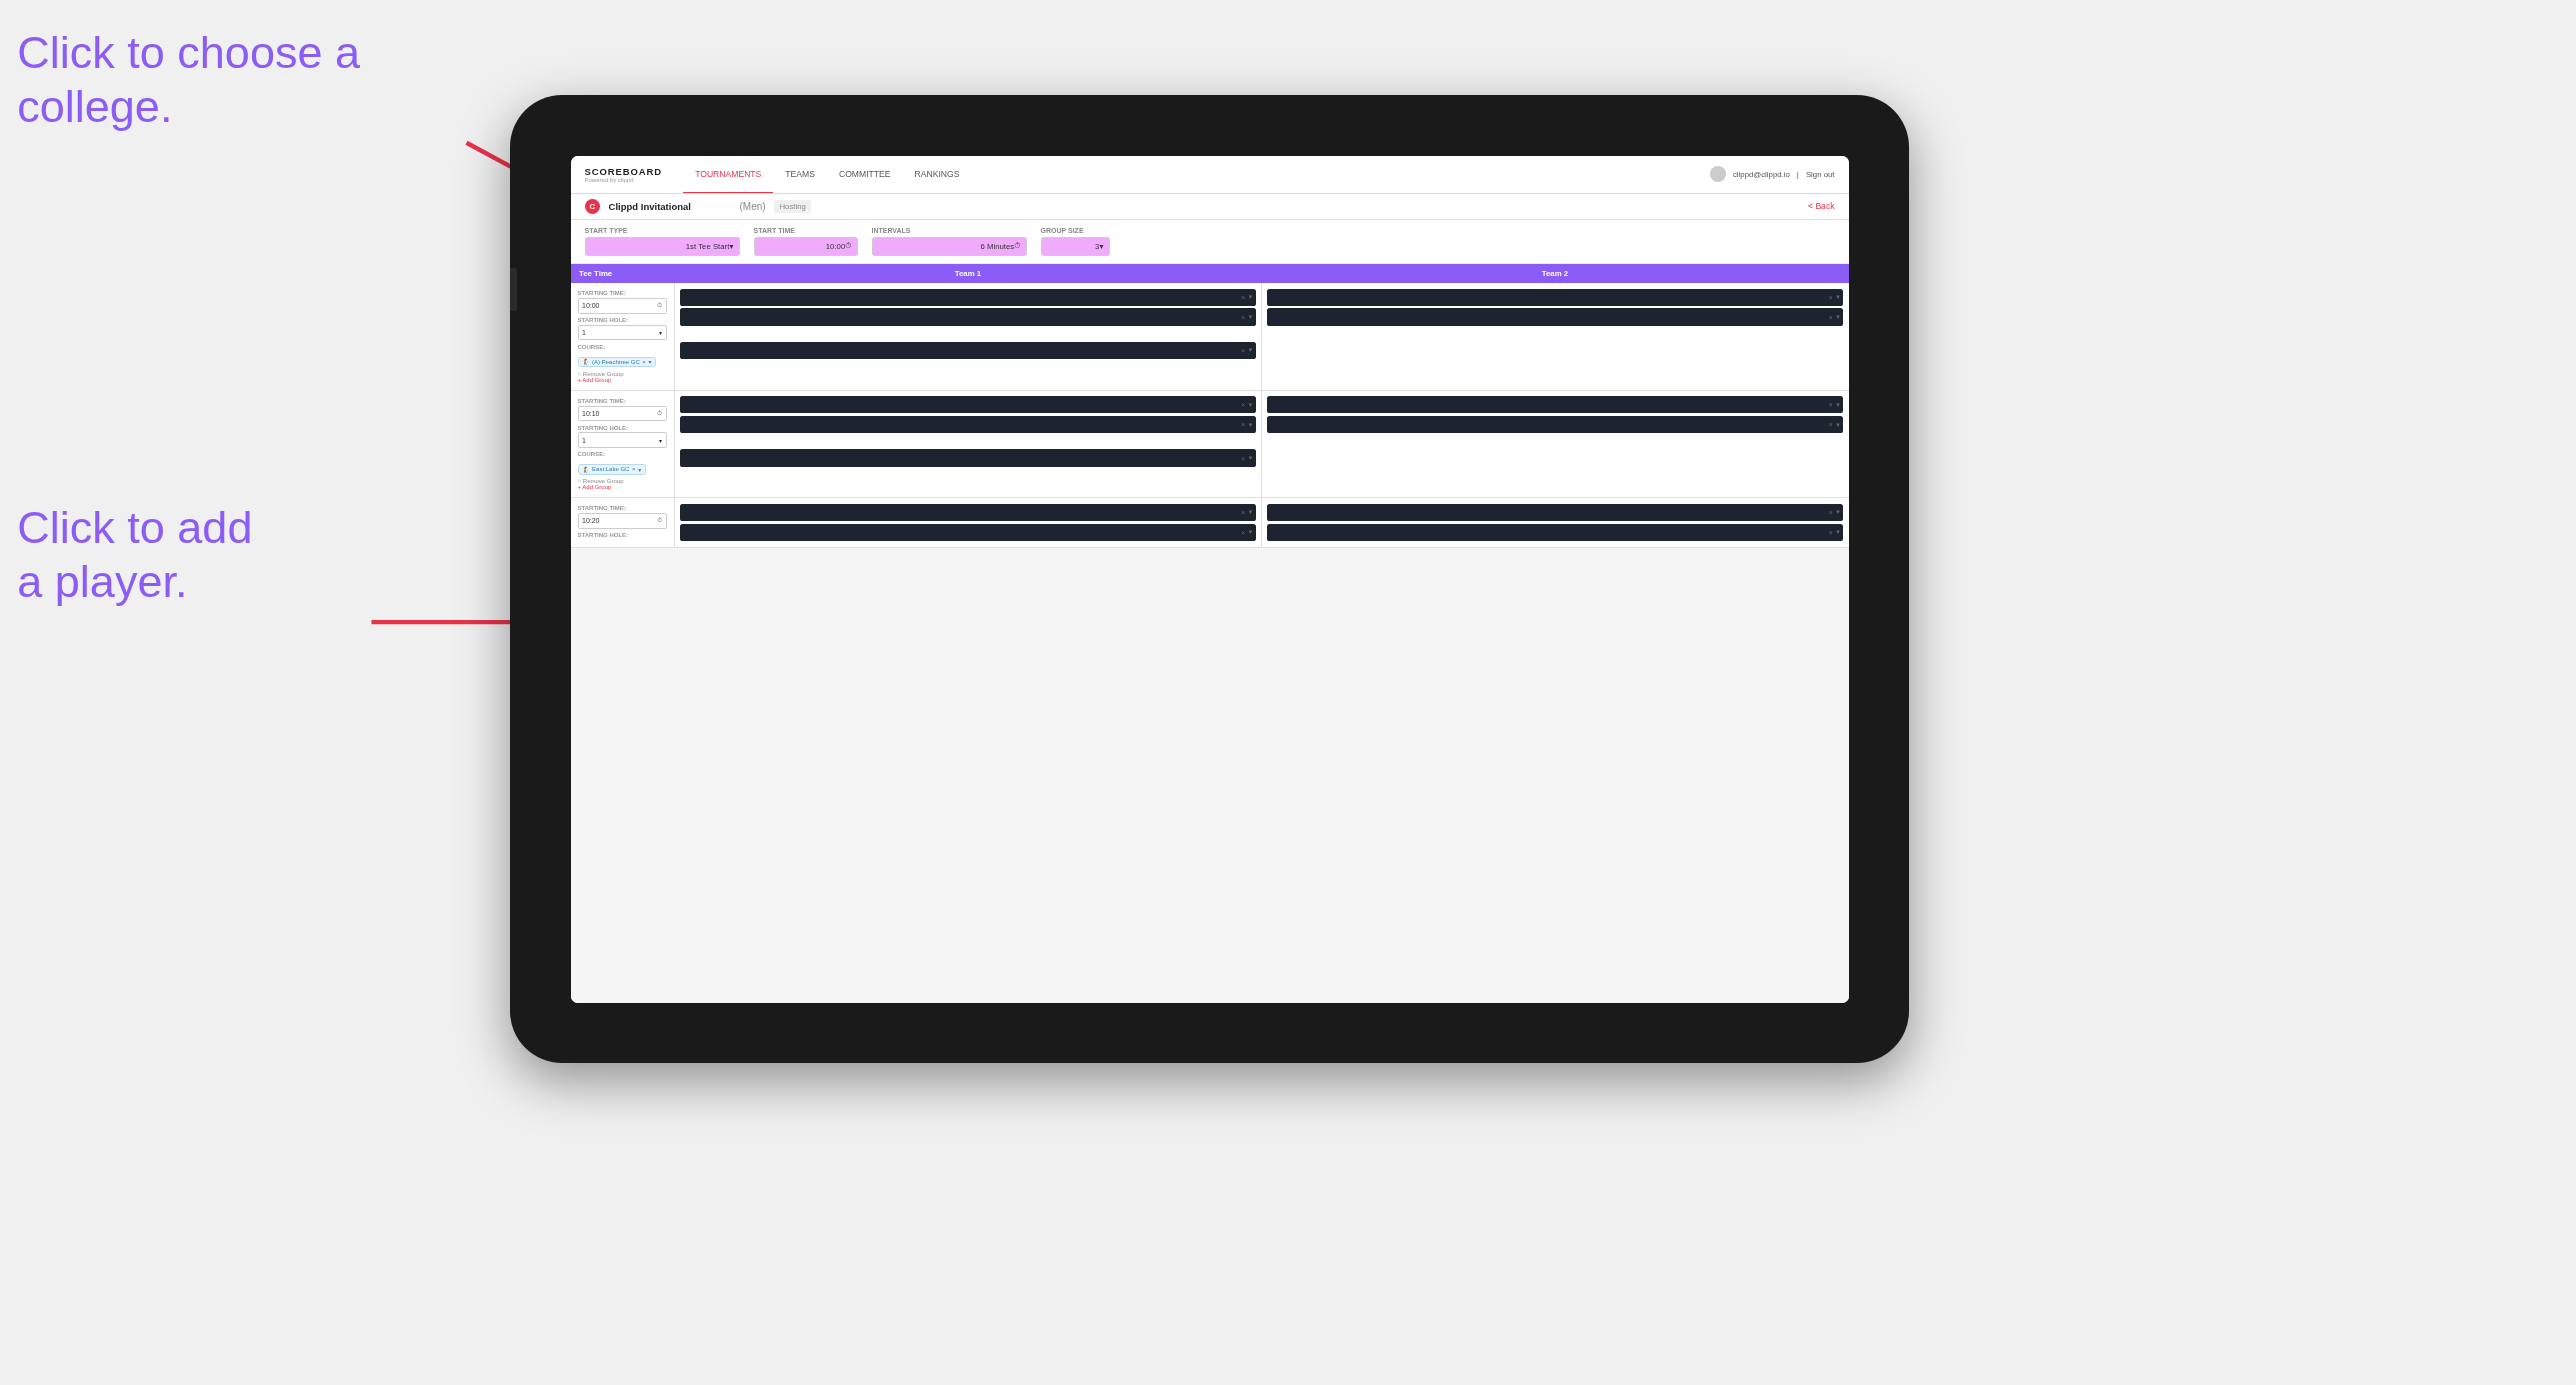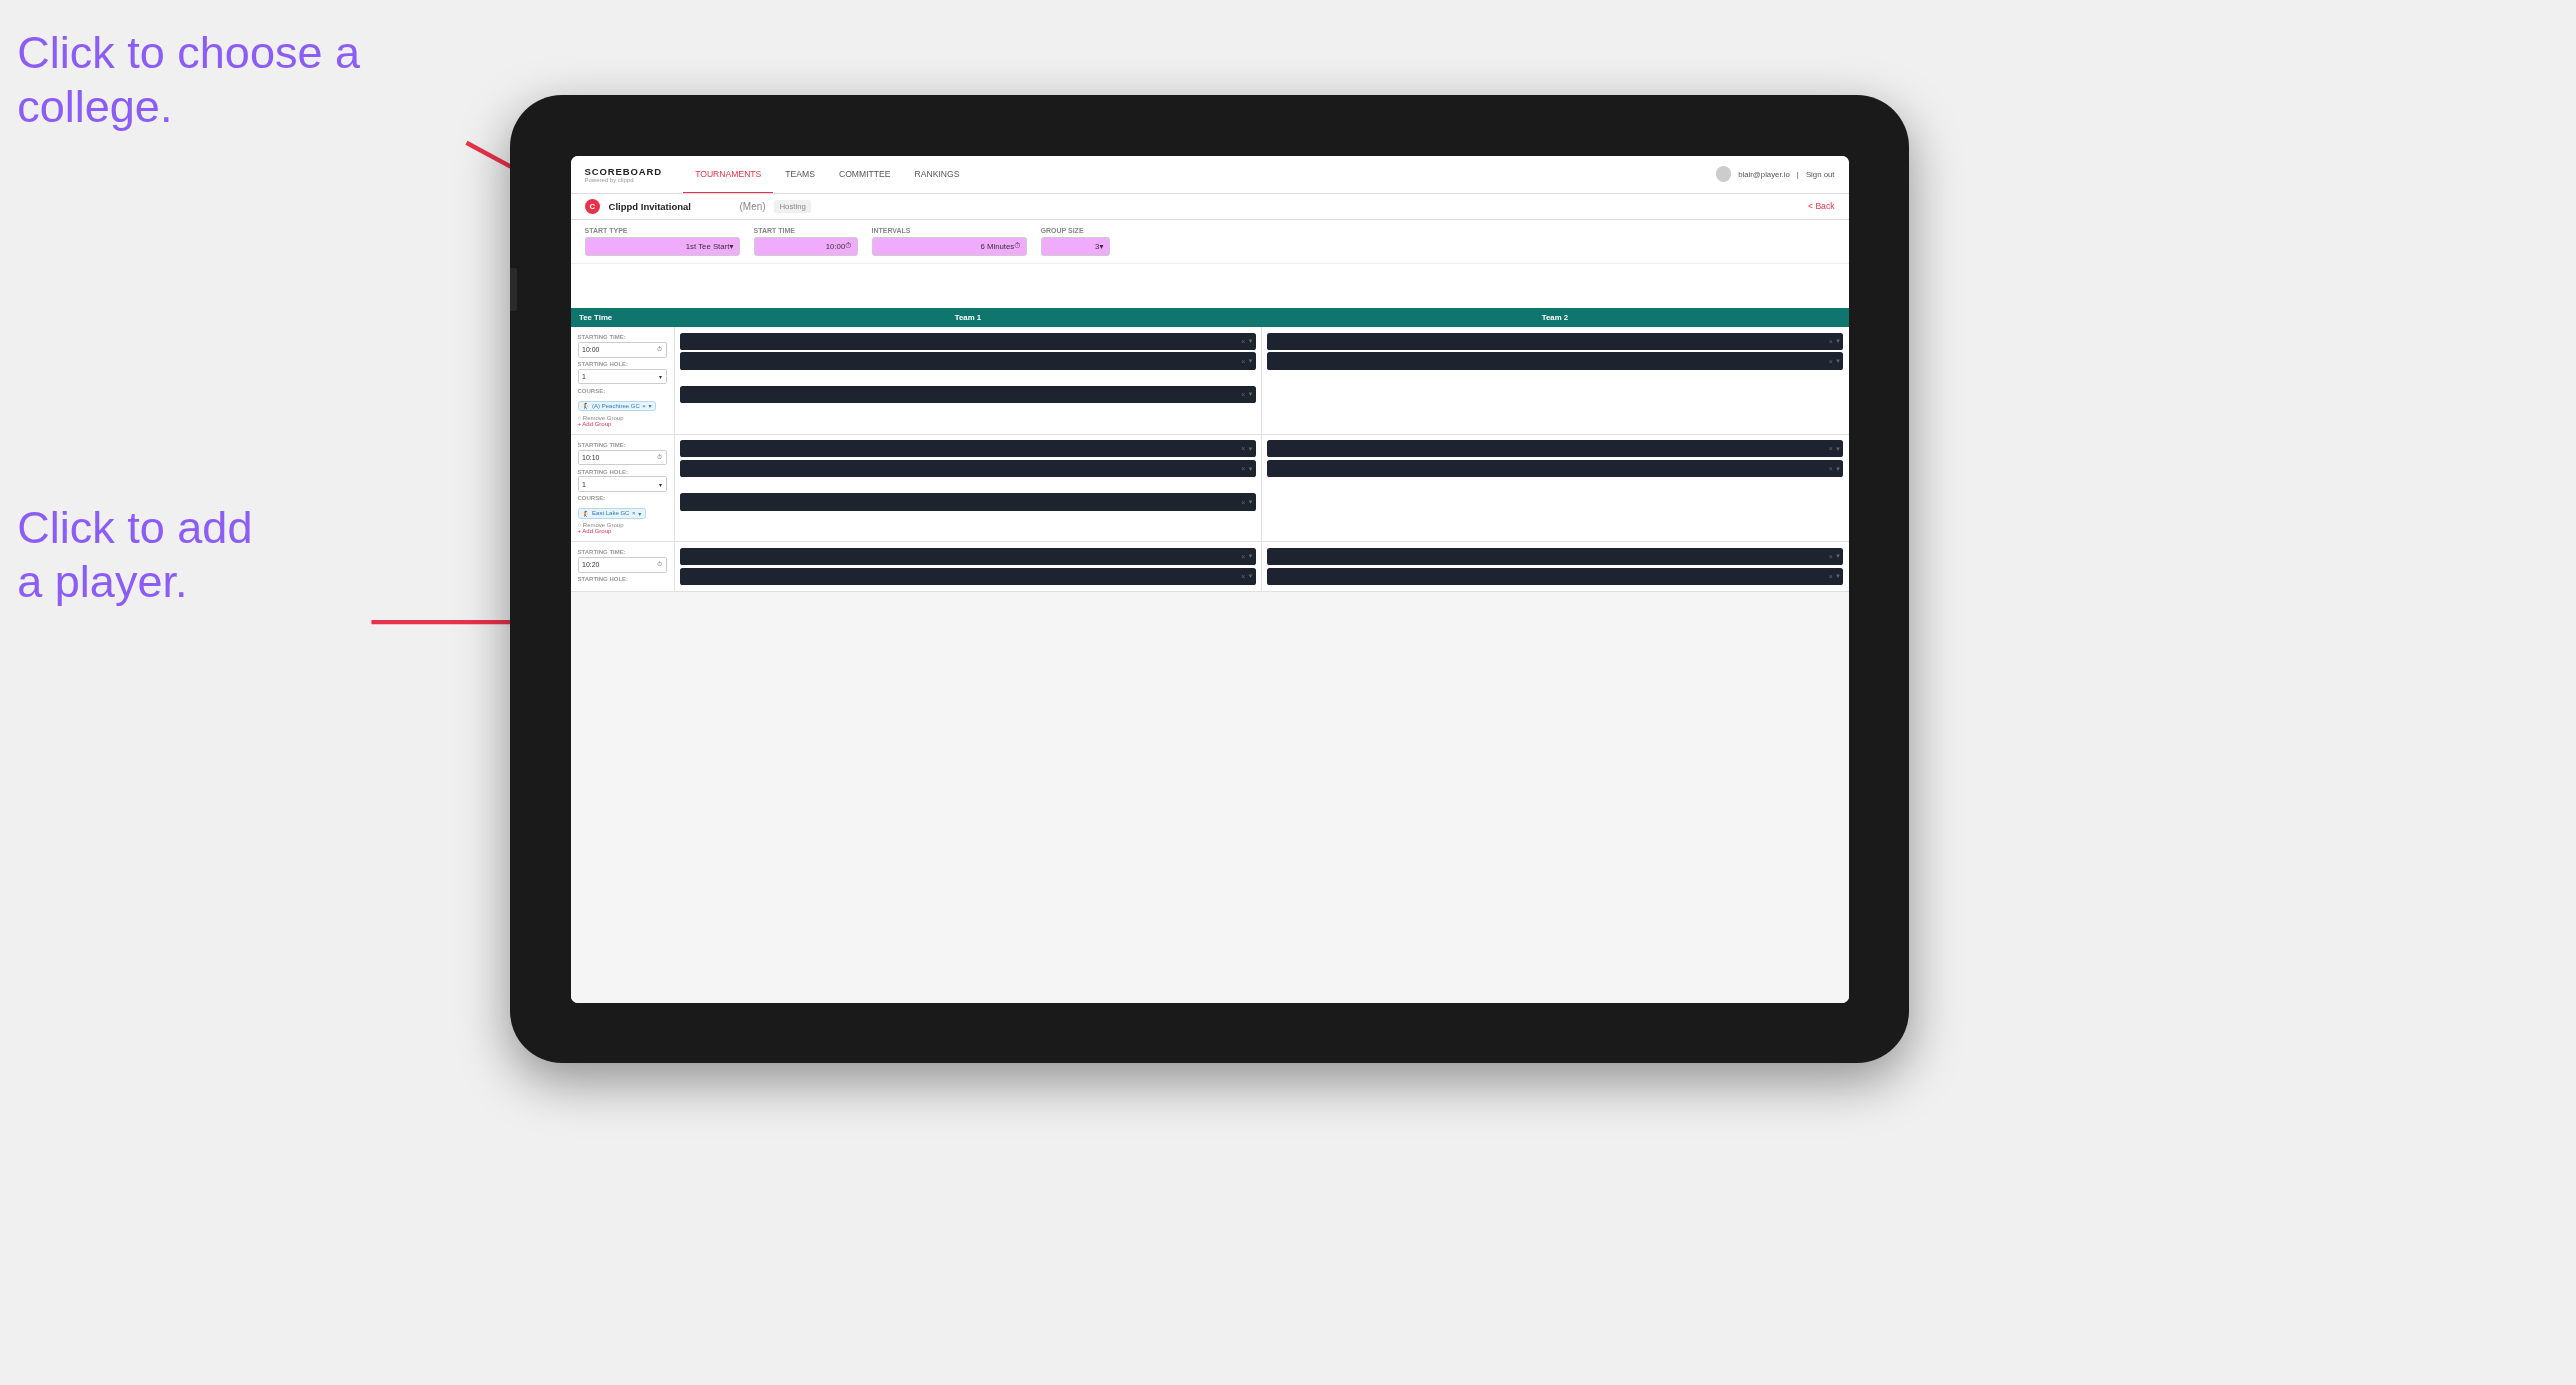--- a/index.html
+++ b/index.html
@@ -198,24 +198,23 @@
       display: flex;
       align-items: center;
       justify-content: flex-end;
       min-width: 104px;
     }
     .control-select-wide { min-width: 155px; }
     .control-select-narrow { min-width: 69px; }
 
     
     .table-header {
-      background: #0f766e;
+      background: #8b5cf6;
       display: flex;
       flex-shrink: 0;
-      margin-top: 44px;
     }
     .th-tee {
       width: 104px;
       padding: 5.2px 8.6px;
       font-size: 7.8px;
       color: #fff;
       font-weight: 600;
       flex-shrink: 0;
     }
     .th-team {
@@ -403,21 +402,21 @@
         <span class="nav-logo-sub">Powered by clippd</span>
       </div>
       <div class="nav-items">
         <div class="nav-item active">TOURNAMENTS</div>
         <div class="nav-item">TEAMS</div>
         <div class="nav-item">COMMITTEE</div>
         <div class="nav-item">RANKINGS</div>
       </div>
       <div class="nav-right">
         <div class="nav-avatar"></div>
-        <span>blair@player.io</span>
+        <span>clippd@clippd.io</span>
         <span>|</span>
         <span style="cursor:pointer; color:#555;">Sign out</span>
       </div>
     </div>
 
     <div class="sub-header">
       <div class="sub-logo">C</div>
       <span class="sub-title">Clippd Invitational</span>
       <span class="sub-tag">(Men)</span>
       <span class="sub-hosting">Hosting</span>

